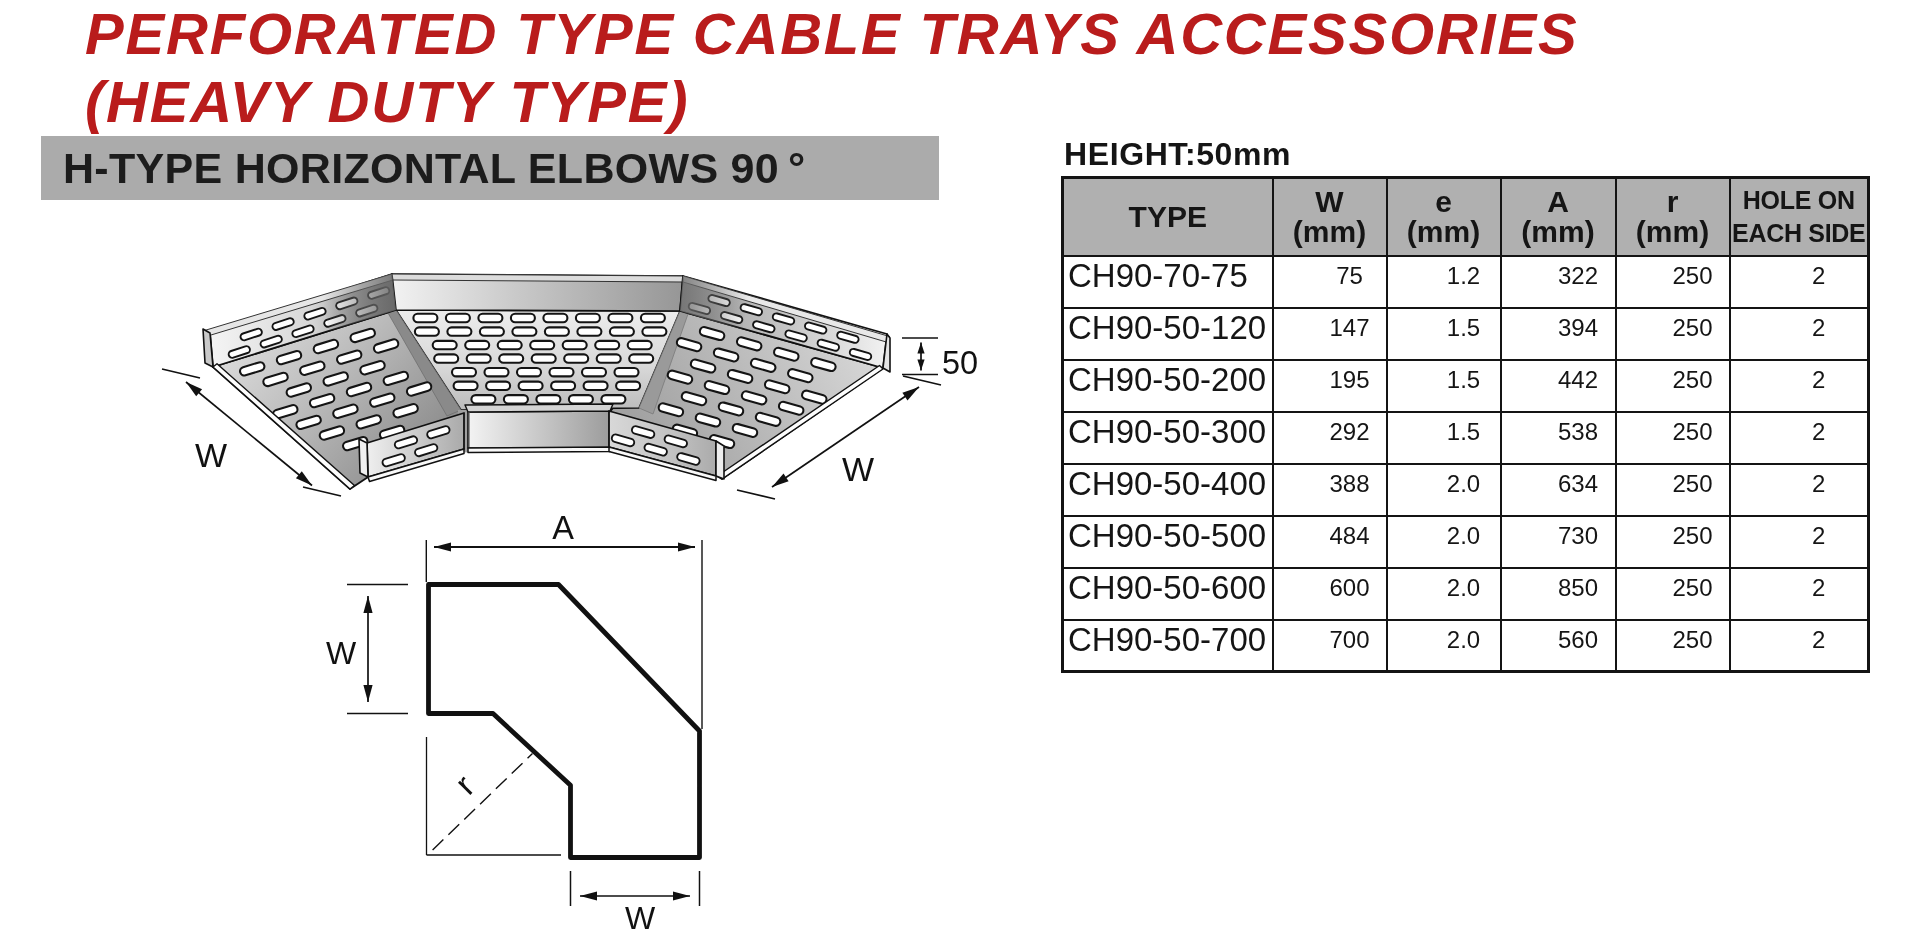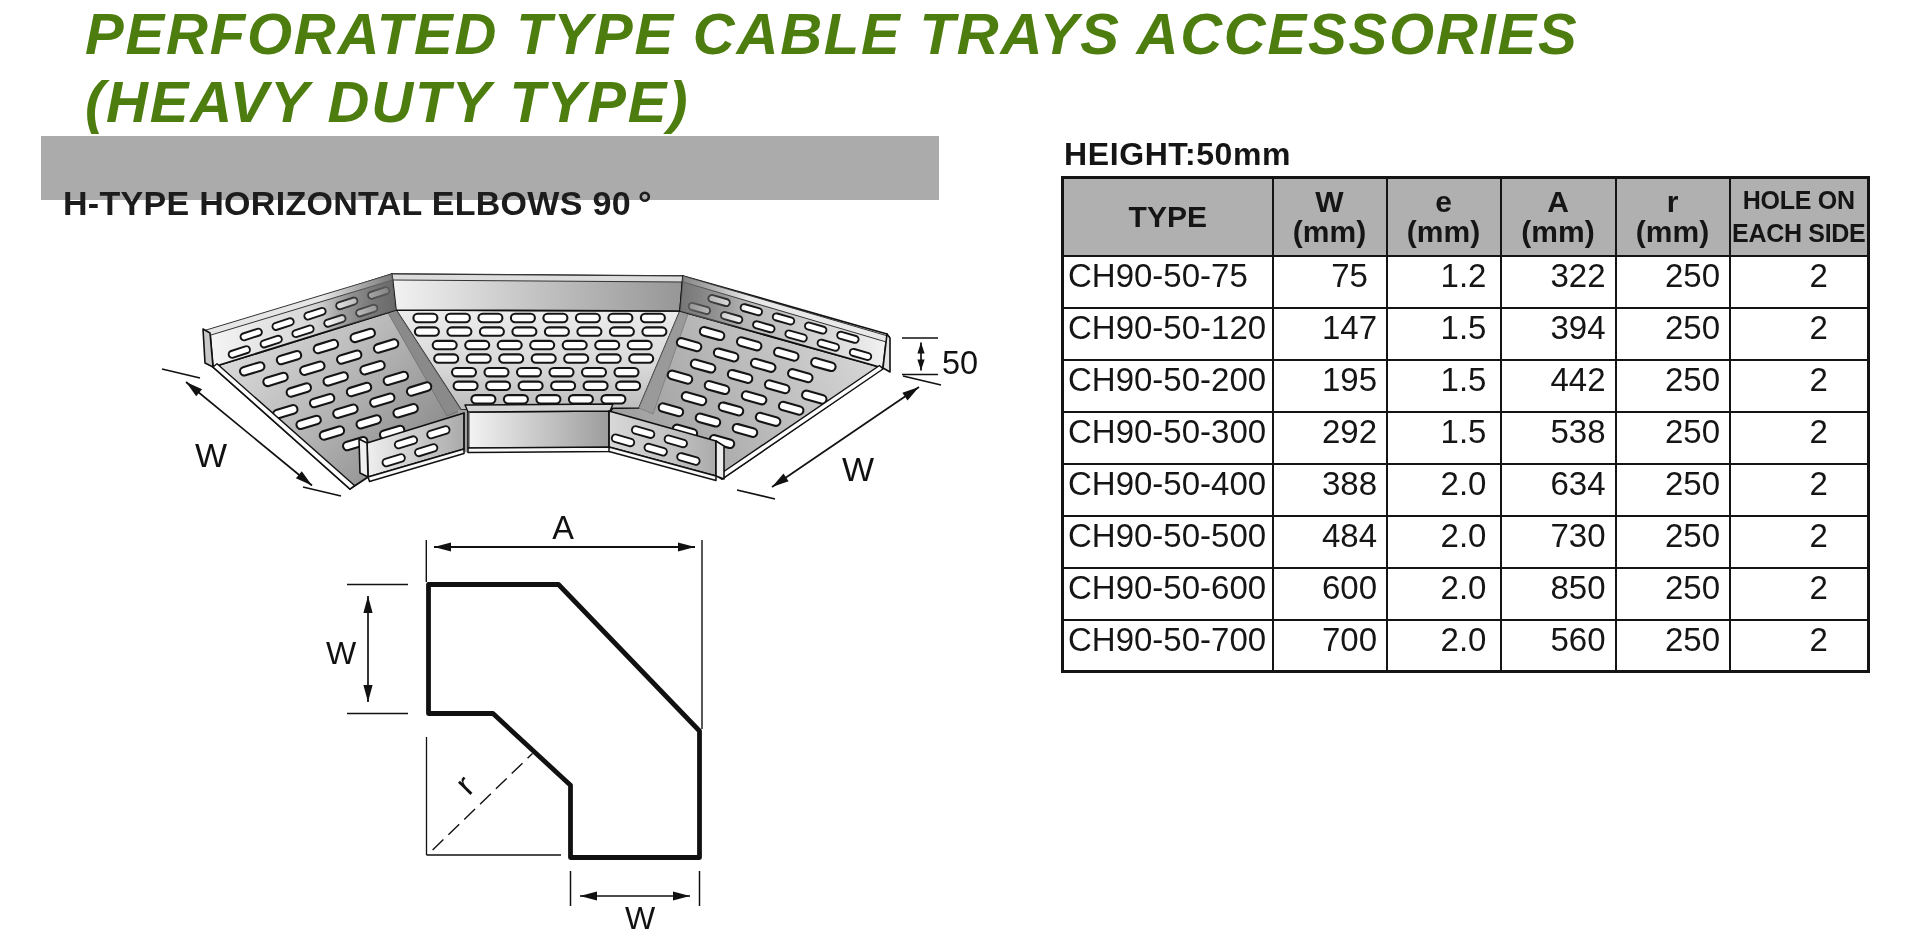--- a/index.html
+++ b/index.html
@@ -1,30 +1,30 @@
 <!DOCTYPE html>
 <html><head><meta charset="utf-8">
 <style>
 * { margin:0; padding:0; box-sizing:border-box; }
 html,body { width:1920px; height:933px; background:#fff; overflow:hidden;
   font-family:"Liberation Sans", sans-serif; }
 .title { position:absolute; left:85px; top:0px; font-size:58px; font-weight:bold;
-  font-style:italic; color:#4d7c0f; line-height:68px; letter-spacing:1.8px; white-space:nowrap; }
+  font-style:italic; color:#b91c1c; line-height:68px; letter-spacing:1.8px; white-space:nowrap; }
 .banner { position:absolute; left:41px; top:136px; width:898px; height:64px;
   background:#ababab; }
 .banner span { position:absolute; left:22px; top:50%; transform:translateY(-50%);
-  font-size:34px; font-weight:bold; color:#1c1c1c; letter-spacing:0.3px; white-space:nowrap;margin-top:35px; }
+  font-size:43px; font-weight:bold; color:#1c1c1c; letter-spacing:0.3px; white-space:nowrap; }
 .height { position:absolute; left:1064px; top:136px; font-size:32px; font-weight:bold; color:#151515; letter-spacing:0.6px;text-align:right; }
 table { position:absolute; left:1061px; top:176px; border-collapse:collapse;
   table-layout:fixed; }
 td, th { border:2px solid #141414; color:#151515; text-align:center; vertical-align:middle;
   overflow:hidden; }
 th { background:#b0b0b0; font-size:30px; font-weight:bold; line-height:30px; height:78px; }
 th.hole { font-size:25px; letter-spacing:-0.3px; white-space:nowrap; line-height:33px;margin-left:37px; }
-td { font-size:33px; font-weight:normal; height:52px; line-height:37px; padding-bottom:12px;padding-left:40px; }
+td { font-size:24px; font-weight:normal; height:52px; line-height:37px; padding-bottom:12px;padding-left:40px; }
 td.c1 { text-align:left; padding-left:4px; font-size:33px; }
 table { border:3px solid #141414; }
 svg.main { position:absolute; left:0; top:0; }
 </style></head>
 <body>
 <div class="title">PERFORATED TYPE CABLE TRAYS ACCESSORIES<br>(HEAVY DUTY TYPE)</div>
 <div class="banner">
     <span>H-TYPE HORIZONTAL ELBOWS 90 °</span>
   </div>
 <div class="height">HEIGHT:50mm</div>
@@ -40,21 +40,21 @@
 <tbody>
       <tr>
         <th>TYPE</th>
         <th>W<br>(mm)</th>
         <th>e<br>(mm)</th>
         <th>A<br>(mm)</th>
         <th>r<br>(mm)</th>
         <th class="hole">HOLE ON<br>EACH SIDE</th>
       </tr>
 <tr>
-        <td class="c1">CH90-50-75</td>
+        <td class="c1">CH90-70-75</td>
         <td>75</td>
         <td>1.2</td>
         <td>322</td>
         <td>250</td>
         <td>2</td>
       </tr>
 <tr>
         <td class="c1">CH90-50-120</td>
         <td>147</td>
         <td>1.5</td>

